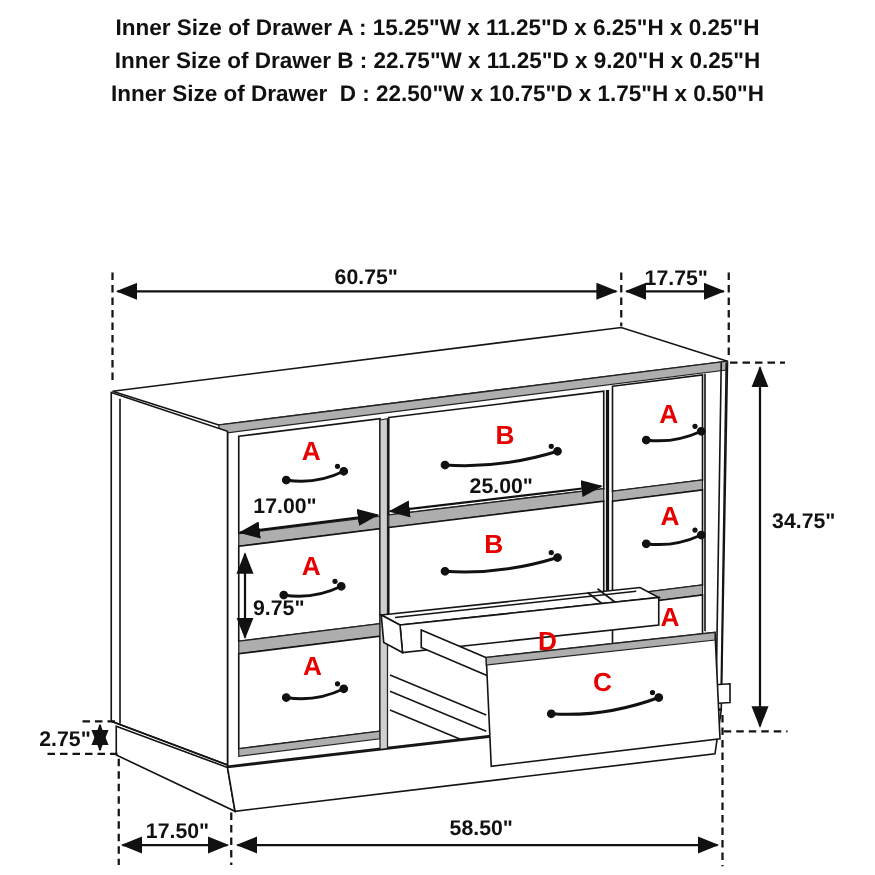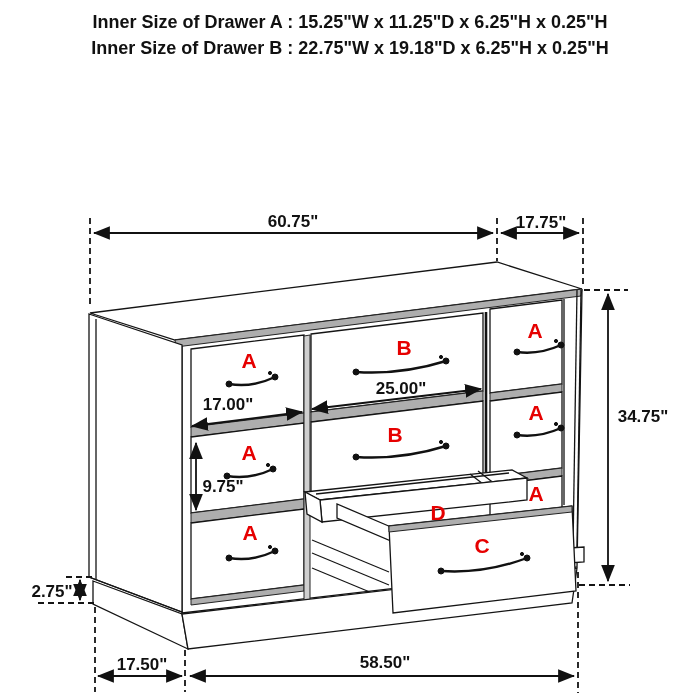--- a/index.html
+++ b/index.html
@@ -16,21 +16,22 @@
   .dash{stroke:#141414;stroke-width:1.8;fill:none;stroke-dasharray:6 4;}
   .dim{stroke:#111111;stroke-width:1.8;fill:none;}
 </style>
 </head>
 <body>
 
 <div class="stage">
 
   <div class="spec-header">
     <div class="spec-line">Inner Size of Drawer A : 15.25"W x 11.25"D x 6.25"H x 0.25"H</div>
-    <div class="spec-line">Inner Size of Drawer B : 22.75"W x 19.18"D x 6.25"H x 0.25"H</div>
+    <div class="spec-line">Inner Size of Drawer B : 22.75"W x 11.25"D x 9.20"H x 0.25"H</div>
+    <div class="spec-line">Inner Size of Drawer  D : 22.50"W x 10.75"D x 1.75"H x 0.50"H</div>
   </div>
 
   <svg width="700" height="700" viewBox="0 0 700 700">
     <defs>
       <marker id="ah" viewBox="0 0 10 8" refX="9.3" refY="4" markerWidth="9.5" markerHeight="7.6" orient="auto-start-reverse">
         <path d="M0,0 L10,4 L0,8 z" fill="#111"></path>
       </marker>
     </defs>
 
     <g>

